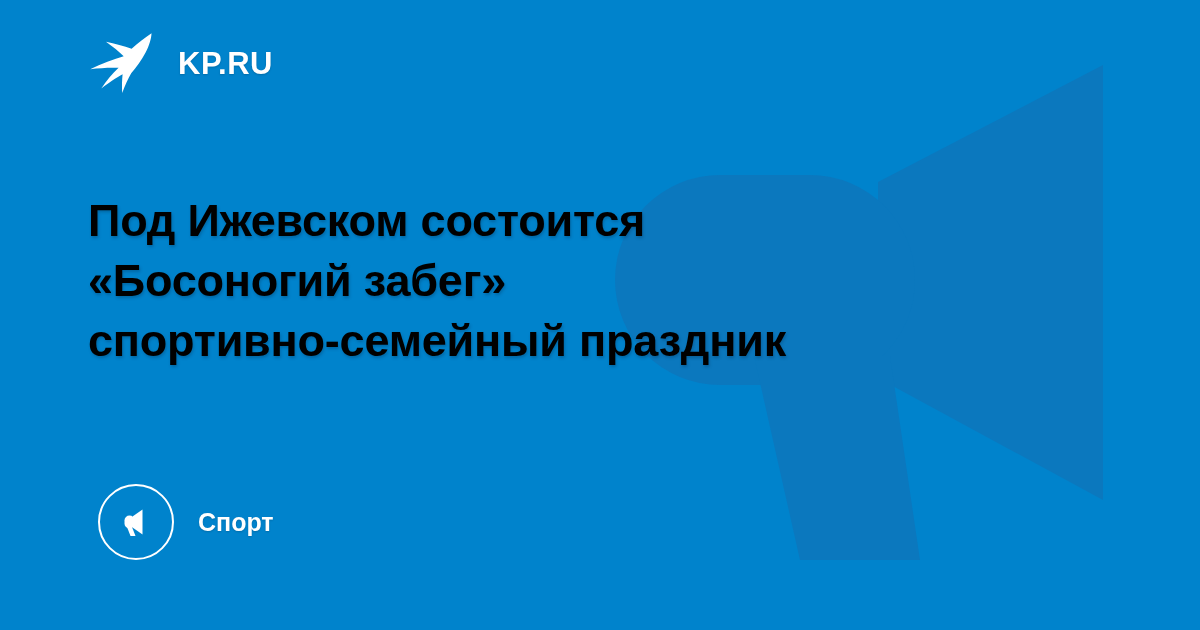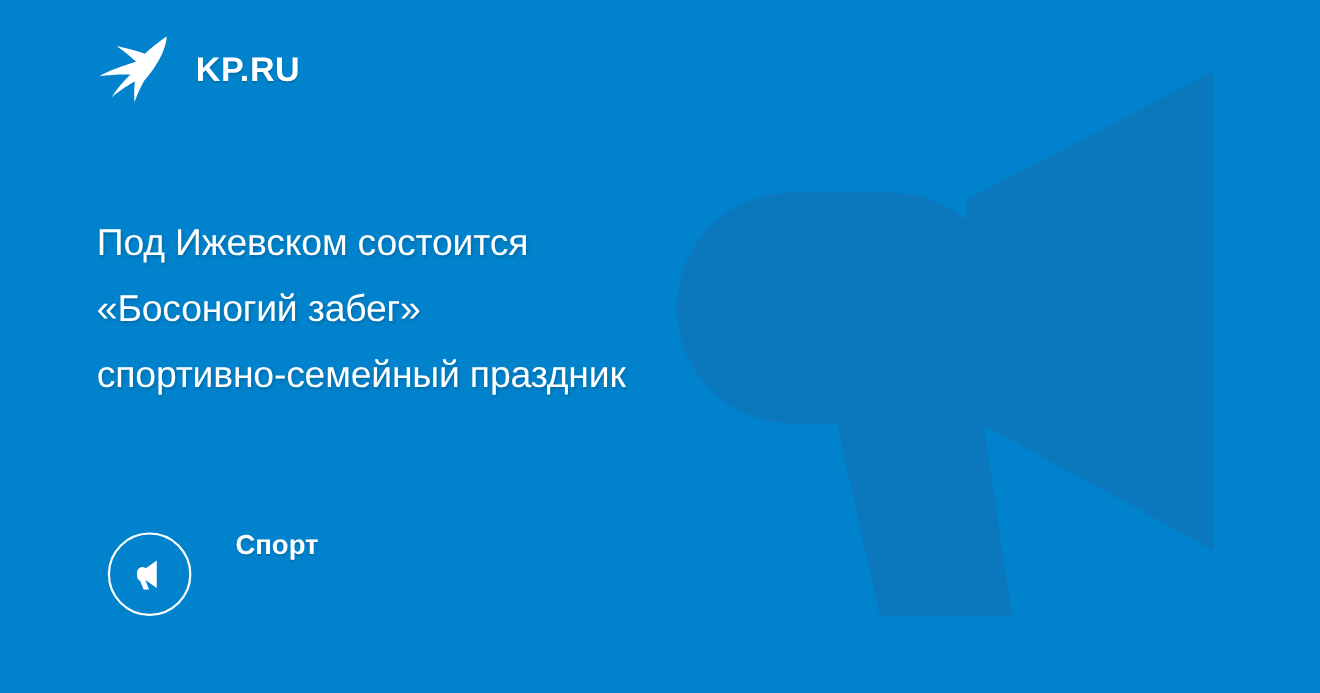--- a/index.html
+++ b/index.html
@@ -52,37 +52,37 @@
     text-shadow: 0 1px 2px rgba(0,0,0,0.18);
   }
 
   
   #headline {
     position: absolute;
     left: 88px;
     top: 191px;
     width: 930px;
     z-index: 5;
-    color: #ffffff;
-    font-size: 34px;
-    font-weight: normal;
+    color: #000000;
+    font-size: 45px;
+    font-weight: bold;
     line-height: 60px;
     letter-spacing: -0.2px;
     text-shadow: 1px 2px 3px rgba(0, 48, 84, 0.30);
   }
   #headline .hl-line { display: block; white-space: nowrap; }
 
   
   #category {
     position: absolute;
     left: 98px;
     top: 484px;
     display: flex;
-    align-items: flex-start;
-    gap: 40px;
+    align-items: center;
+    gap: 24px;
     z-index: 5;
   }
   #category-circle {
     width: 76px;
     height: 76px;
     border: 2px solid #ffffff;
     border-radius: 50%;
     display: flex;
     align-items: center;
     justify-content: center;

